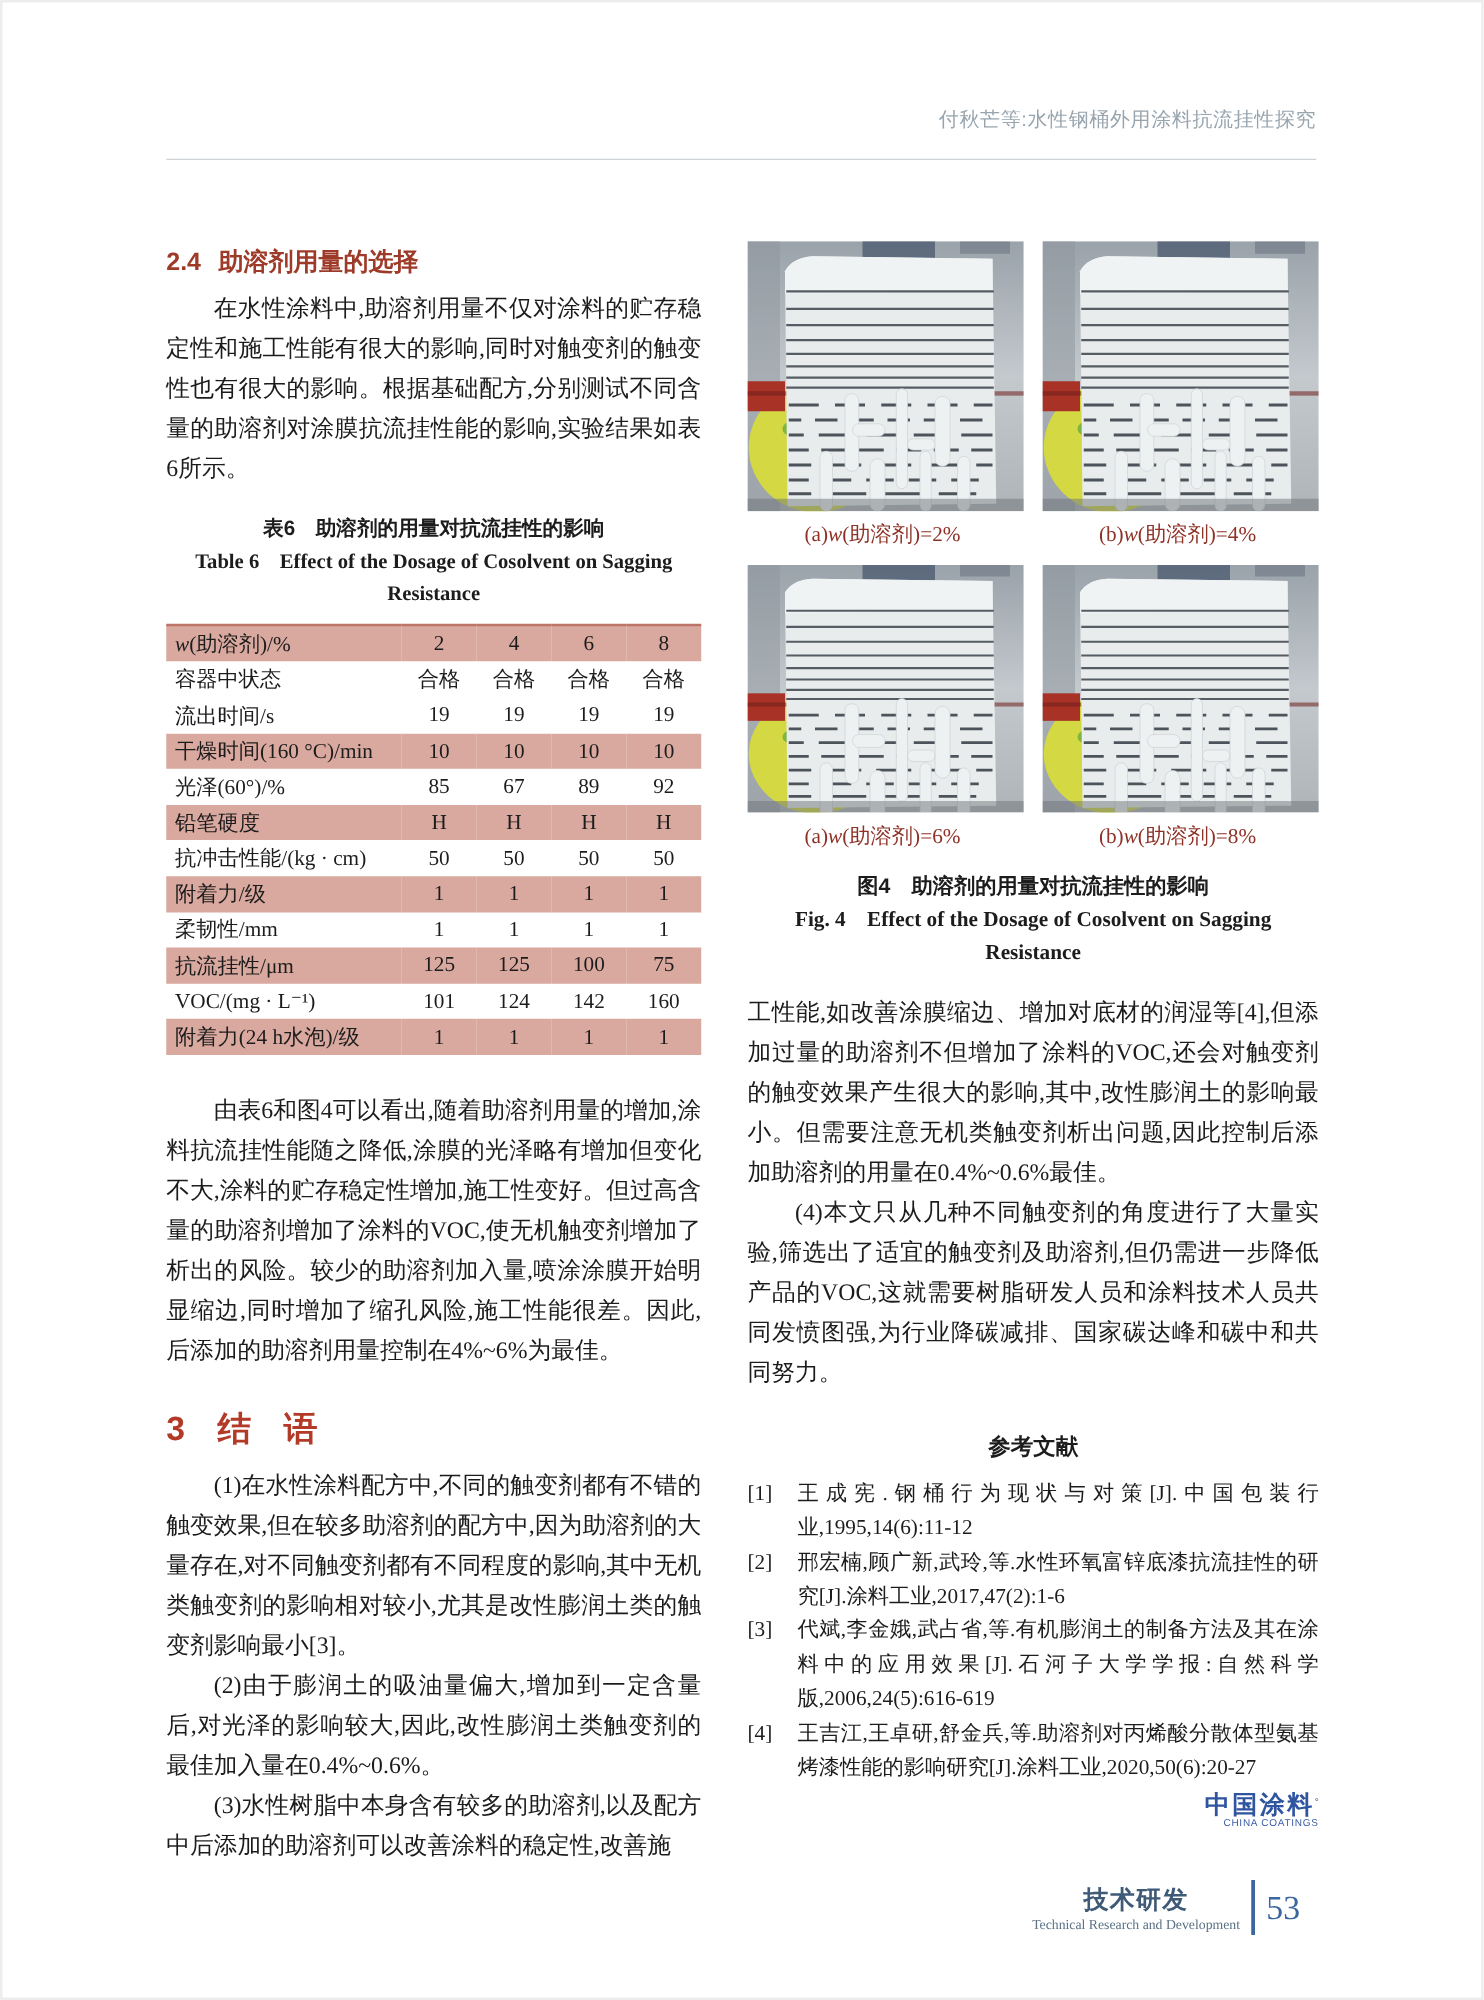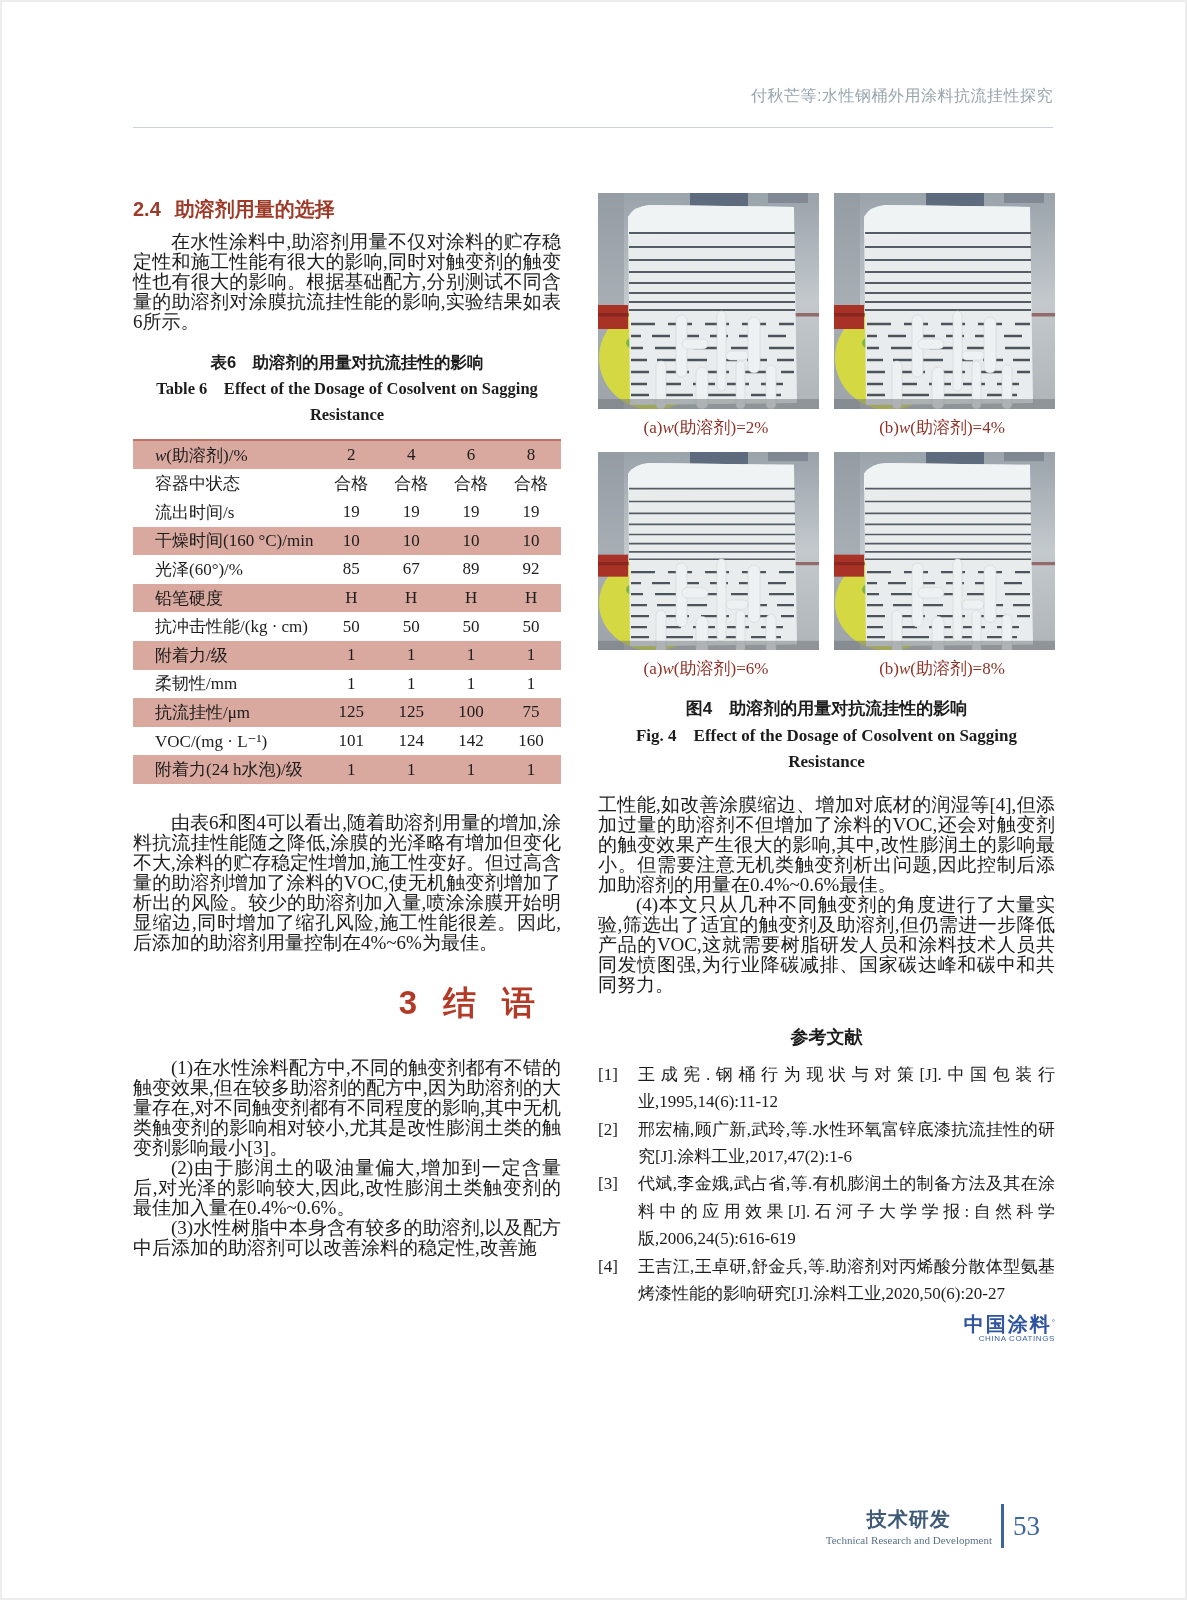--- a/index.html
+++ b/index.html
@@ -19,42 +19,42 @@
   
   .col-left  { position:absolute; left:133px; top:196px; width:428px; }
   .col-right { position:absolute; left:598px; top:193px; width:457px; }
 
   .sec-head {
     font-family:"Liberation Sans","DejaVu Sans",sans-serif;
     font-size:20px; font-weight:bold; color:#9e3a28; margin:0 0 9px 0;
   }
   .sec-head .sec-num { margin-right:14px; }
   .body-para {
-    font-size:19px; line-height:20px; text-align:justify; margin:0; text-indent:2em;
+    font-size:19px; line-height:32px; text-align:justify; margin:0; text-indent:2em;
   }
   .no-indent { text-indent:0; }
 
   
   .tbl-cap-cn {
     text-align:center; font-weight:bold; margin-top:20px;
     font-family:"Liberation Sans","DejaVu Sans",sans-serif; font-size:16.5px;
   }
   .tbl-cap-en { text-align:center; font-weight:bold; font-size:16.5px; line-height:1.6; margin-top:2px; }
   table.t6 { width:100%; border-collapse:collapse; margin-top:10px; border-top:2px solid #bd7468; font-size:17px; }
   table.t6 td { padding:2px 2px; height:24.6px; }
-  table.t6 td.lbl { text-align:left; padding-left:22px; width:44%; }
+  table.t6 td.lbl { text-align:left; padding-left:7px; width:44%; }
   table.t6 td.val { text-align:center; width:14%; }
   tr.shaded { background:#d9a89f; }
   .ital { font-style:italic; }
 
   .discussion { margin-top:29px; }
 
   .sec3-head {
     font-family:"Liberation Sans","DejaVu Sans",sans-serif;
-    font-size:33px; font-weight:bold; color:#b23a27; margin:28px 0 32px 0;text-align:right;
+    font-size:27px; font-weight:bold; color:#b23a27; margin:28px 0 12px 0;
   }
   .sec3-head .sec-num { margin-right:26px; }
   .sec3-head .wide { letter-spacing:26px; }
 
   
   .photo-grid { display:grid; grid-template-columns:221px 221px; column-gap:15px; }
   .photo-cell { width:216px; }
   .photo { width:221px; height:216px; display:block; }
   .variant-b .photo { height:198px; }
   .photo-label { text-align:center; color:#8e3126; font-size:17px; margin:7px 0 13px 0; white-space:nowrap; }

